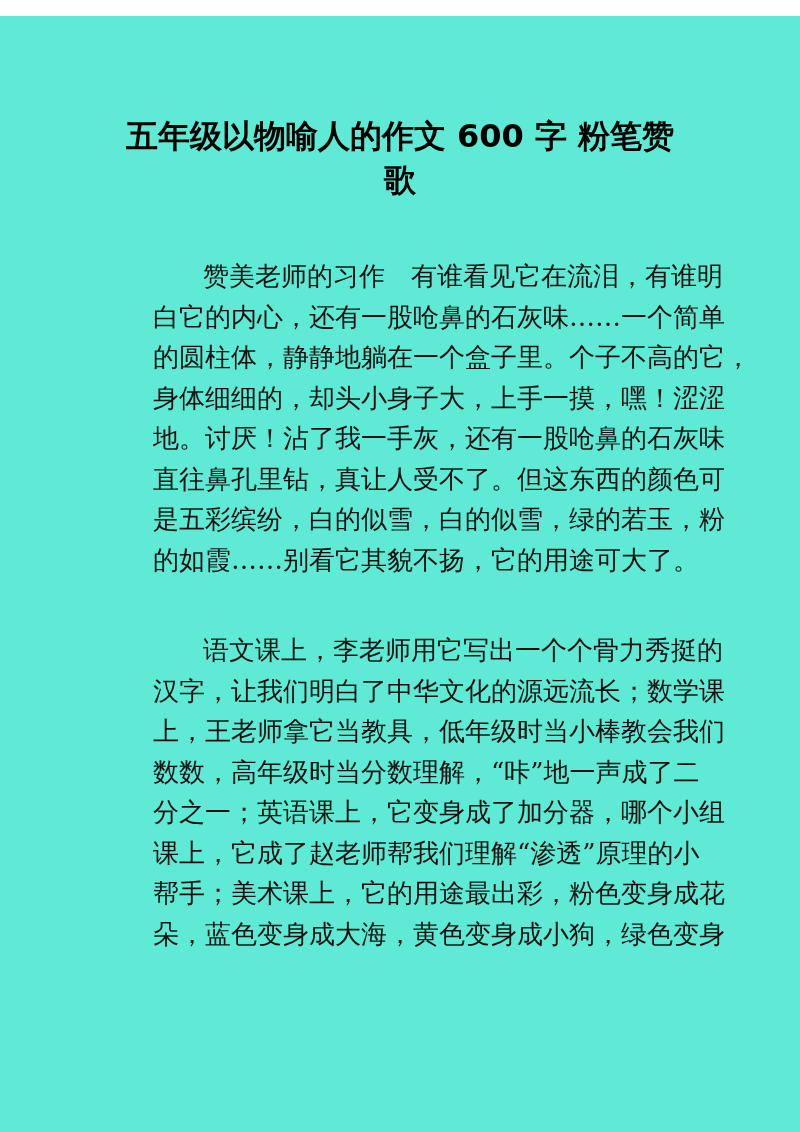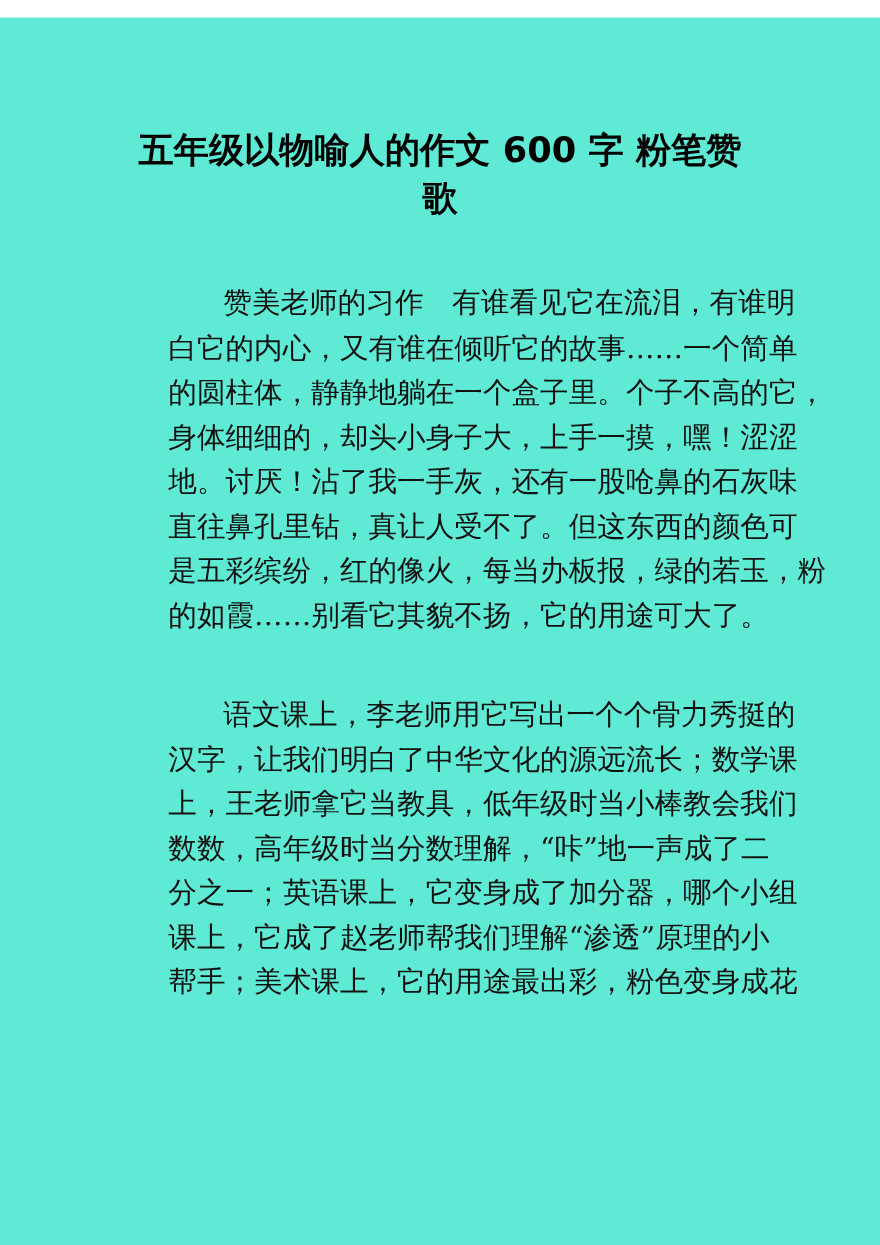--- a/index.html
+++ b/index.html
@@ -61,32 +61,33 @@
 
 <div class="page">
 
   <h1 class="title">
     <span>五年级以物喻人的作文 600 字  粉笔赞</span>
     <span>歌</span>
   </h1>
 
   <p class="para" id="para-1">
     <span class="line indent">赞美老师的习作　有谁看见它在流泪，有谁明</span>
-    <span class="line">白它的内心，又有谁在倾听它的故事……一个简单</span>
+    <span class="line">白它的内心，还有一股呛鼻的石灰味……一个简单</span>
     <span class="line">的圆柱体，静静地躺在一个盒子里。个子不高的它，</span>
     <span class="line">身体细细的，却头小身子大，上手一摸，嘿！涩涩</span>
     <span class="line">地。讨厌！沾了我一手灰，还有一股呛鼻的石灰味</span>
     <span class="line">直往鼻孔里钻，真让人受不了。但这东西的颜色可</span>
-    <span class="line">是五彩缤纷，红的像火，每当办板报，绿的若玉，粉</span>
+    <span class="line">是五彩缤纷，白的似雪，白的似雪，绿的若玉，粉</span>
     <span class="line">的如霞……别看它其貌不扬，它的用途可大了。</span>
   </p>
 
   <p class="para" id="para-2">
     <span class="line indent">语文课上，李老师用它写出一个个骨力秀挺的</span>
     <span class="line">汉字，让我们明白了中华文化的源远流长；数学课</span>
     <span class="line">上，王老师拿它当教具，低年级时当小棒教会我们</span>
     <span class="line">数数，高年级时当分数理解，“咔”地一声成了二</span>
     <span class="line">分之一；英语课上，它变身成了加分器，哪个小组</span>
     <span class="line">课上，它成了赵老师帮我们理解“渗透”原理的小</span>
     <span class="line">帮手；美术课上，它的用途最出彩，粉色变身成花</span>
+    <span class="line">朵，蓝色变身成大海，黄色变身成小狗，绿色变身</span>
   </p>
 
 </div>
 
 </body></html>

